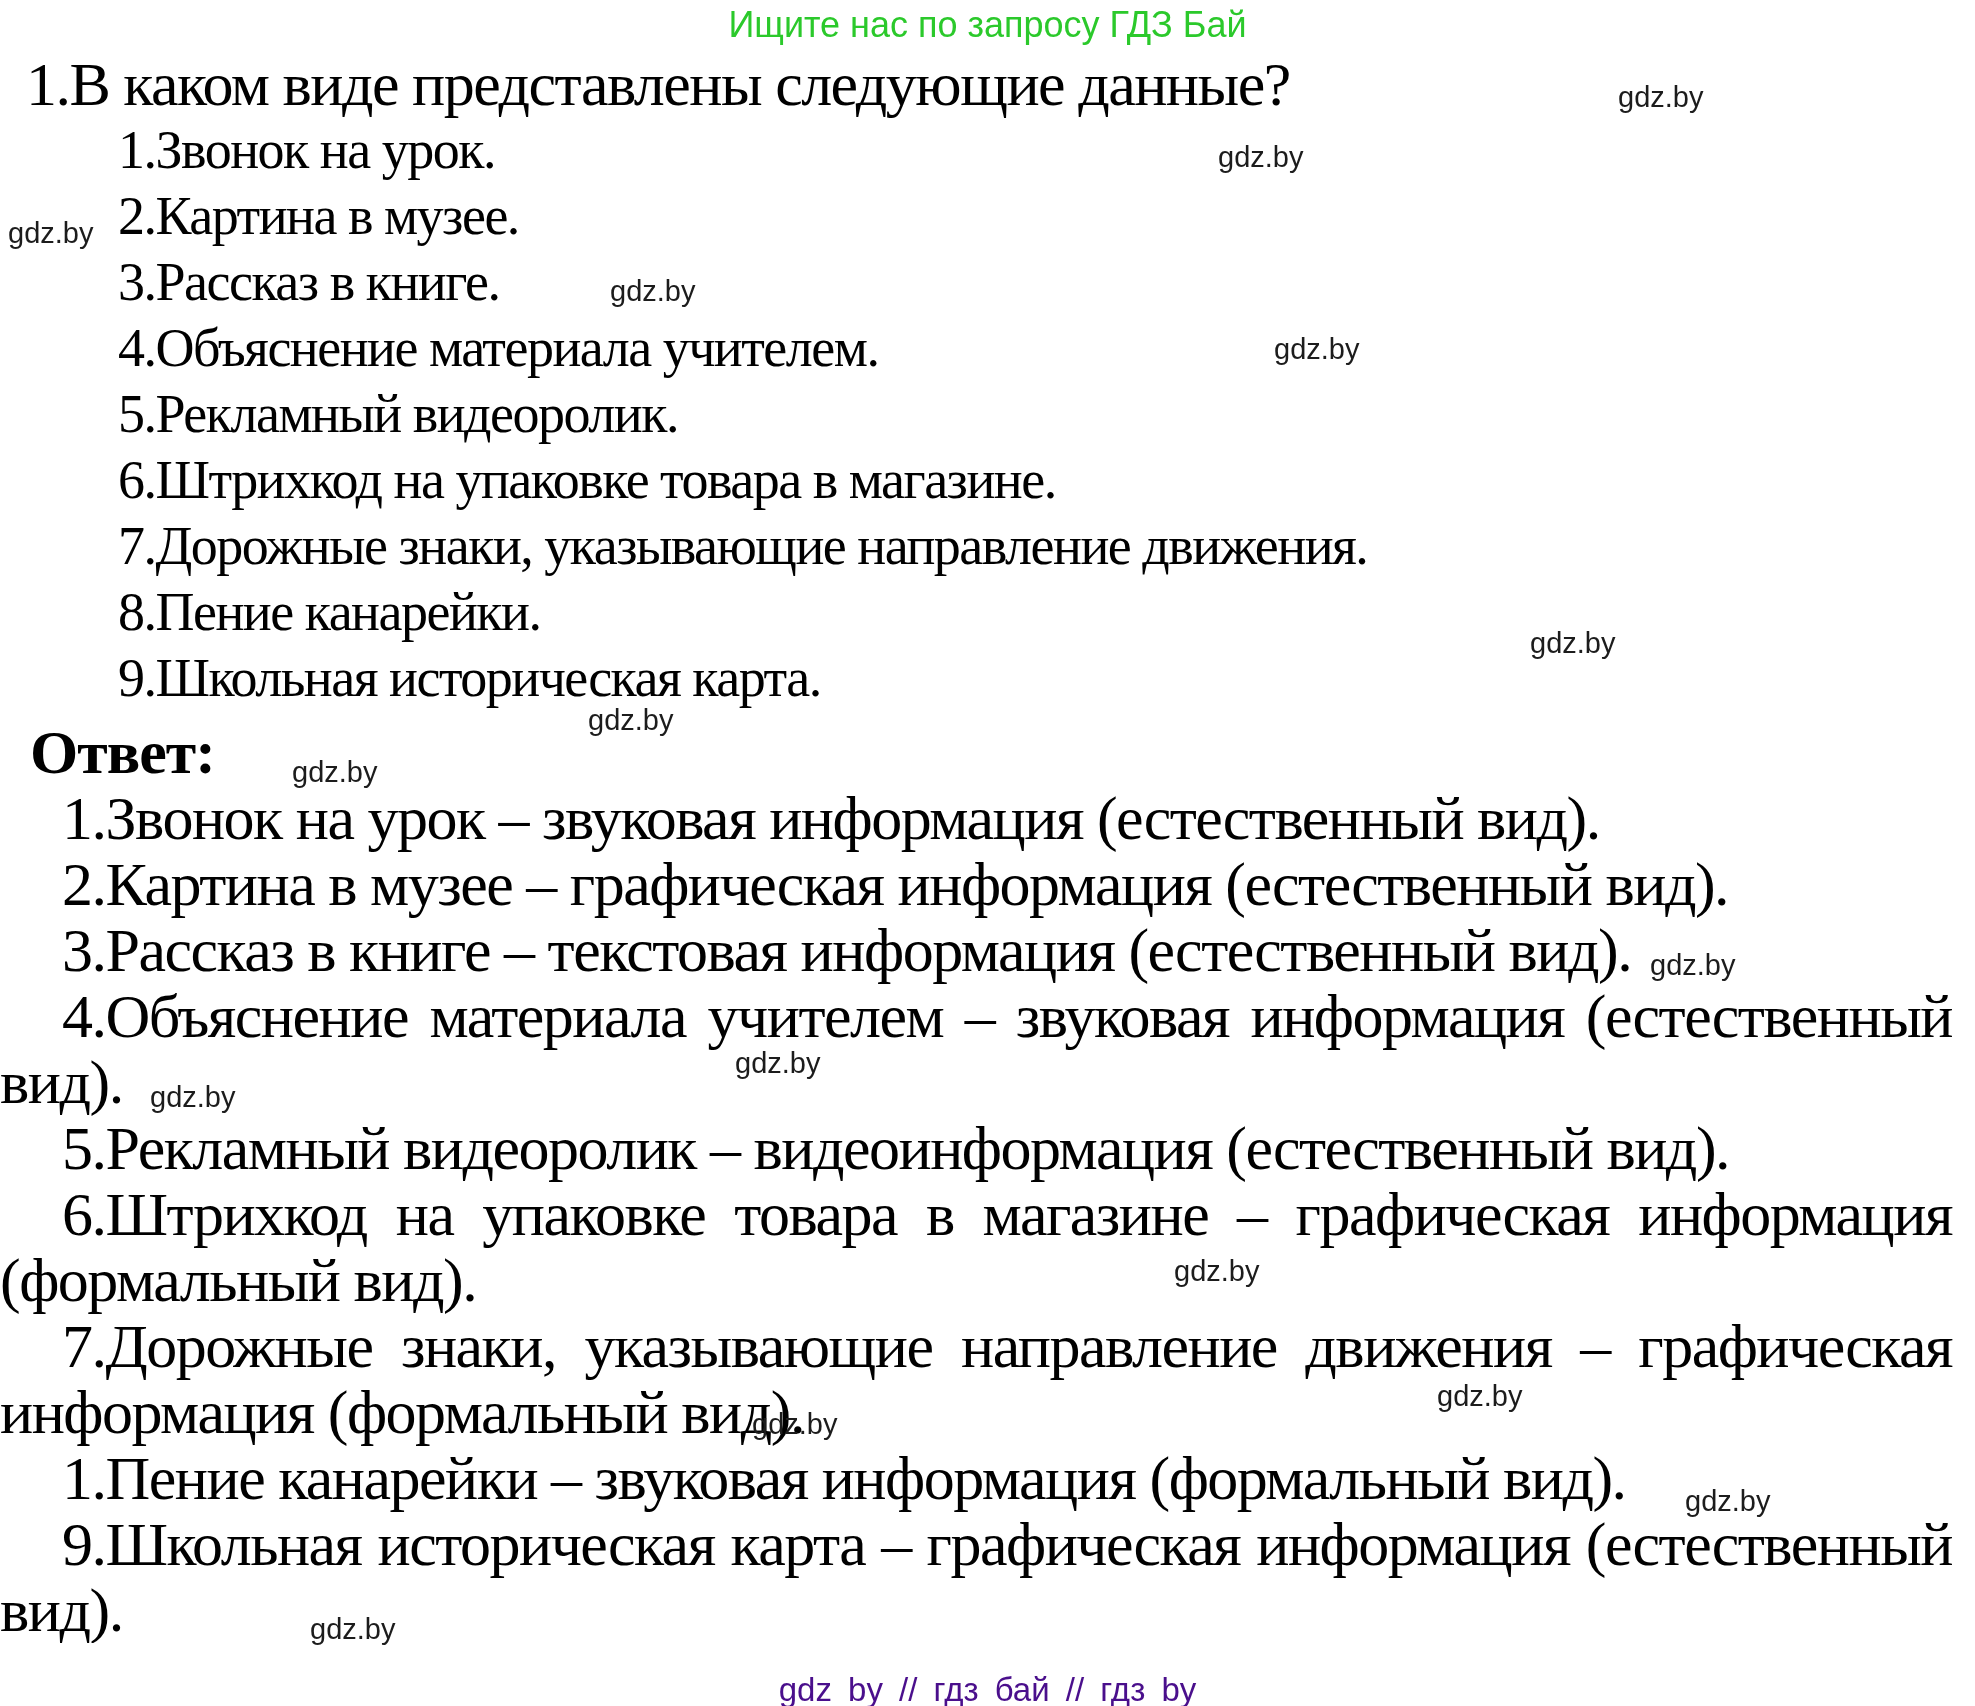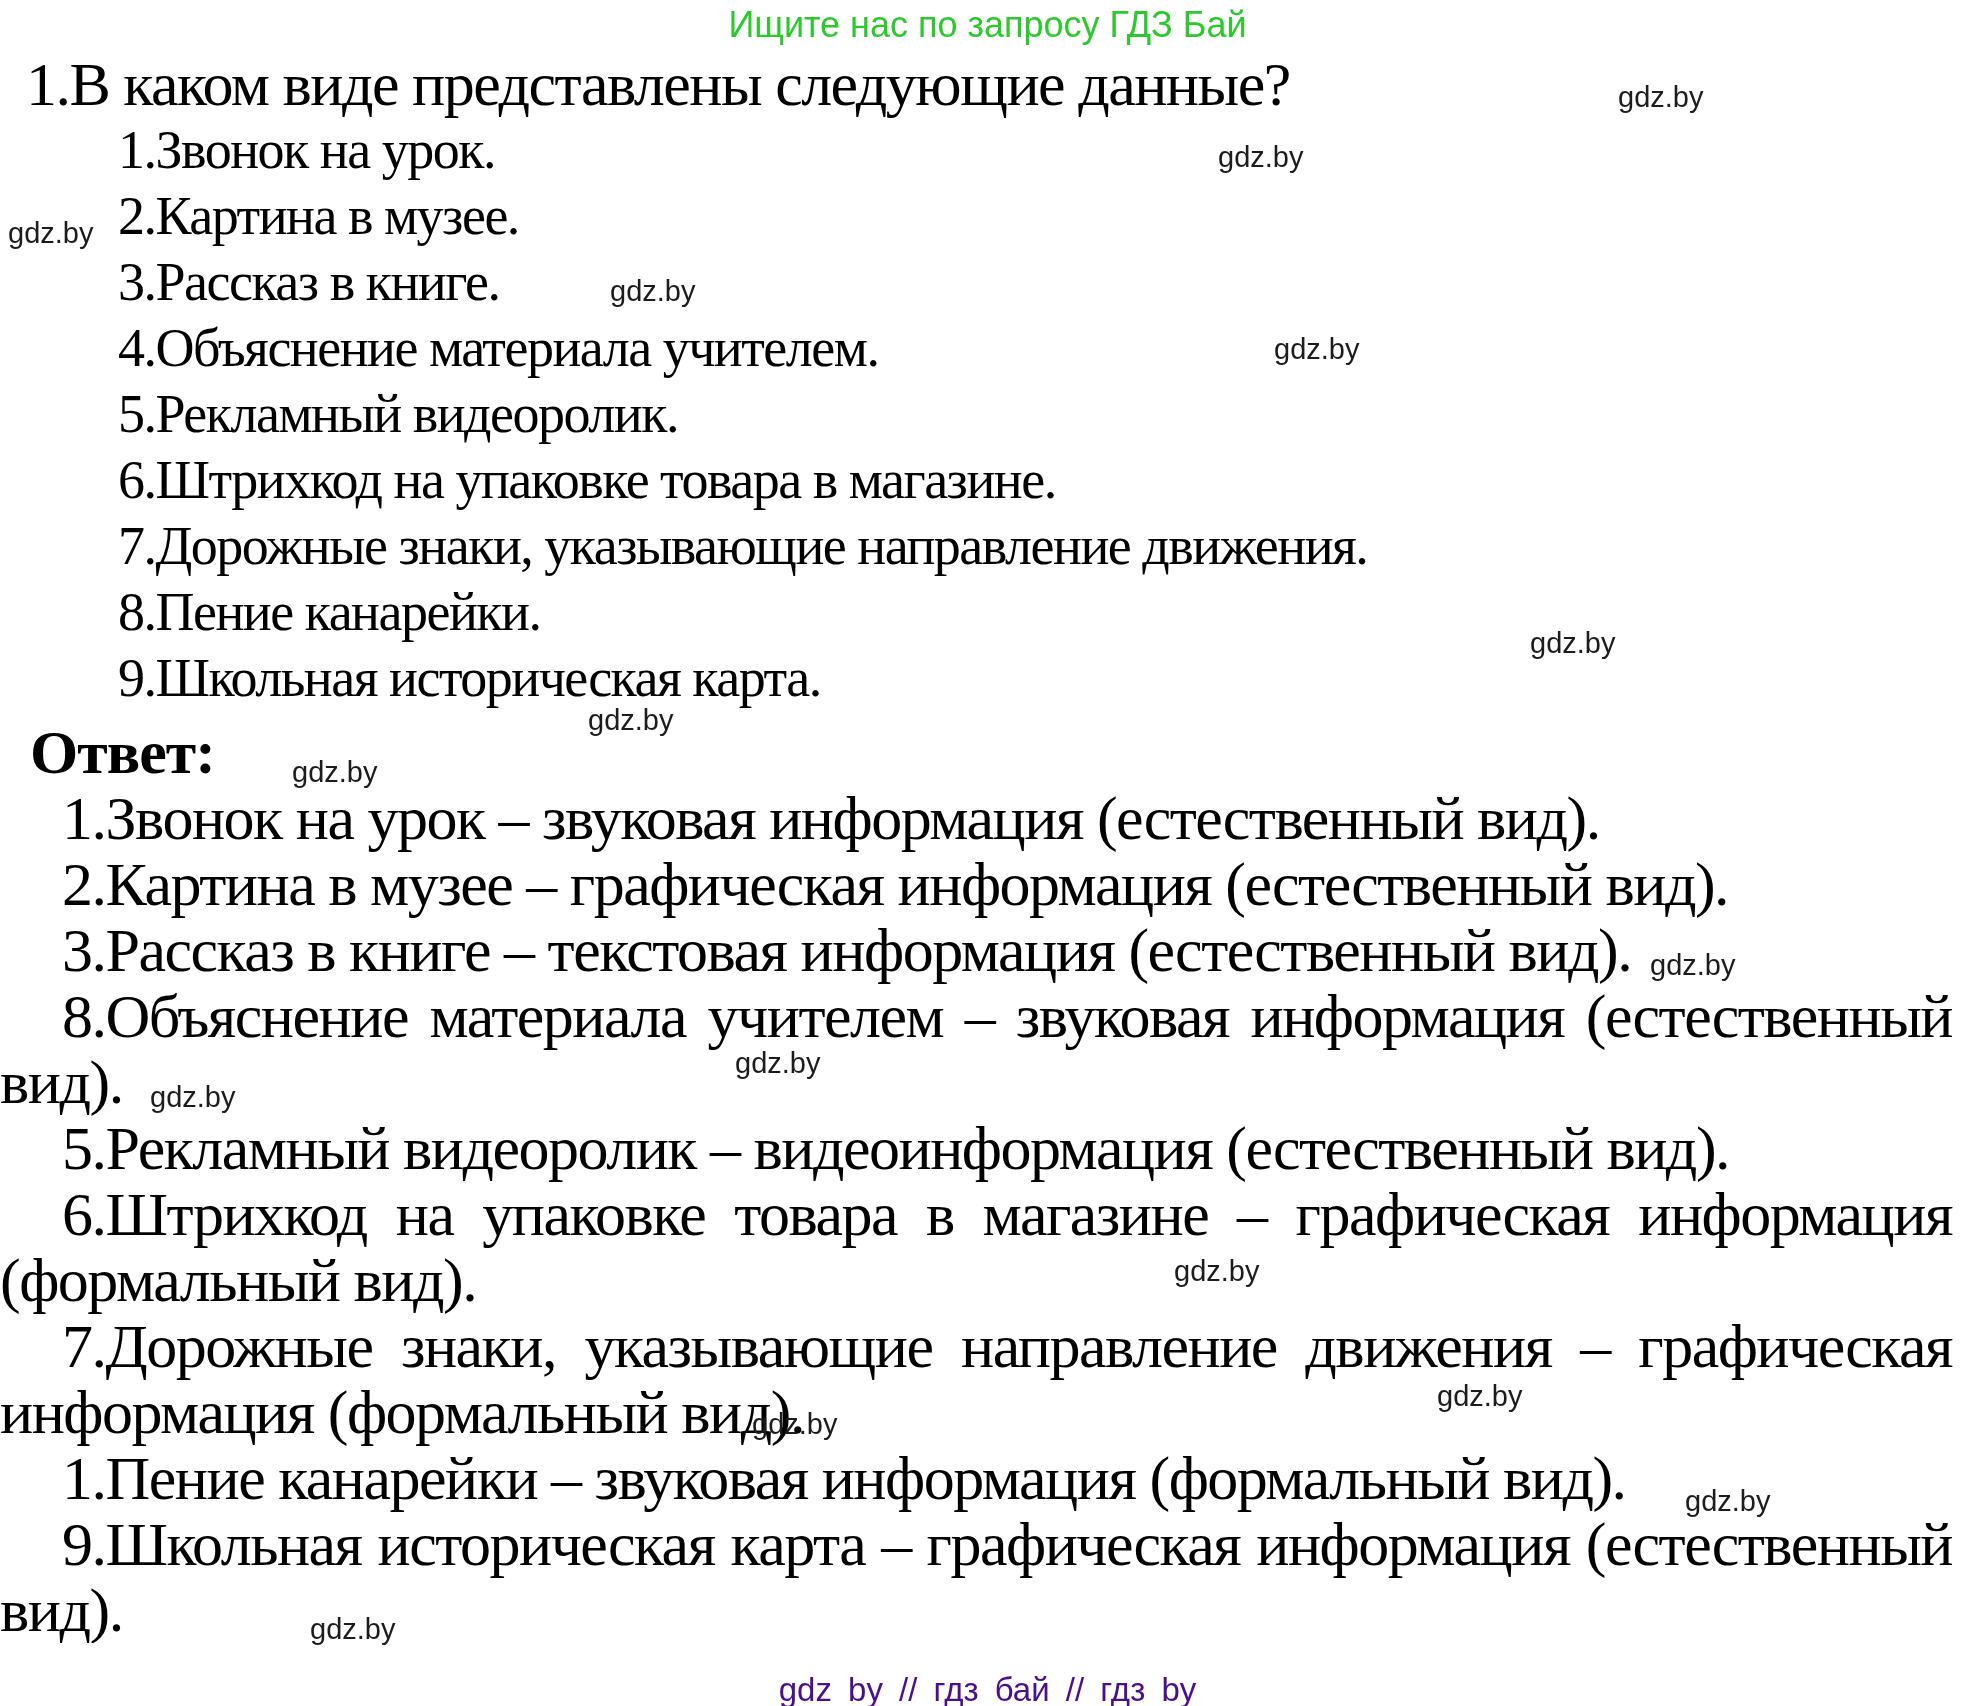--- a/index.html
+++ b/index.html
@@ -97,21 +97,21 @@
     <div class="item">8.Пение канарейки.</div>
     <div class="item">9.Школьная историческая карта.</div>
   </div>
 
   <div class="answer-label">Ответ:</div>
 
   <div class="answers">
     <div class="line indent">1.Звонок на урок – звуковая информация (естественный вид).</div>
     <div class="line indent">2.Картина в музее – графическая информация (естественный вид).</div>
     <div class="line indent">3.Рассказ в книге – текстовая информация (естественный вид).</div>
-    <div class="line indent stretch">8.Объяснение материала учителем – звуковая информация (естественный</div>
+    <div class="line indent stretch">4.Объяснение материала учителем – звуковая информация (естественный</div>
     <div class="line">вид).</div>
     <div class="line indent">5.Рекламный видеоролик – видеоинформация (естественный вид).</div>
     <div class="line indent stretch">6.Штрихкод на упаковке товара в магазине – графическая информация</div>
     <div class="line">(формальный вид).</div>
     <div class="line indent stretch">7.Дорожные знаки, указывающие направление движения – графическая</div>
     <div class="line">информация (формальный вид).</div>
     <div class="line indent">1.Пение канарейки – звуковая информация (формальный вид).</div>
     <div class="line indent stretch">9.Школьная историческая карта – графическая информация (естественный</div>
     <div class="line">вид).</div>
   </div>

